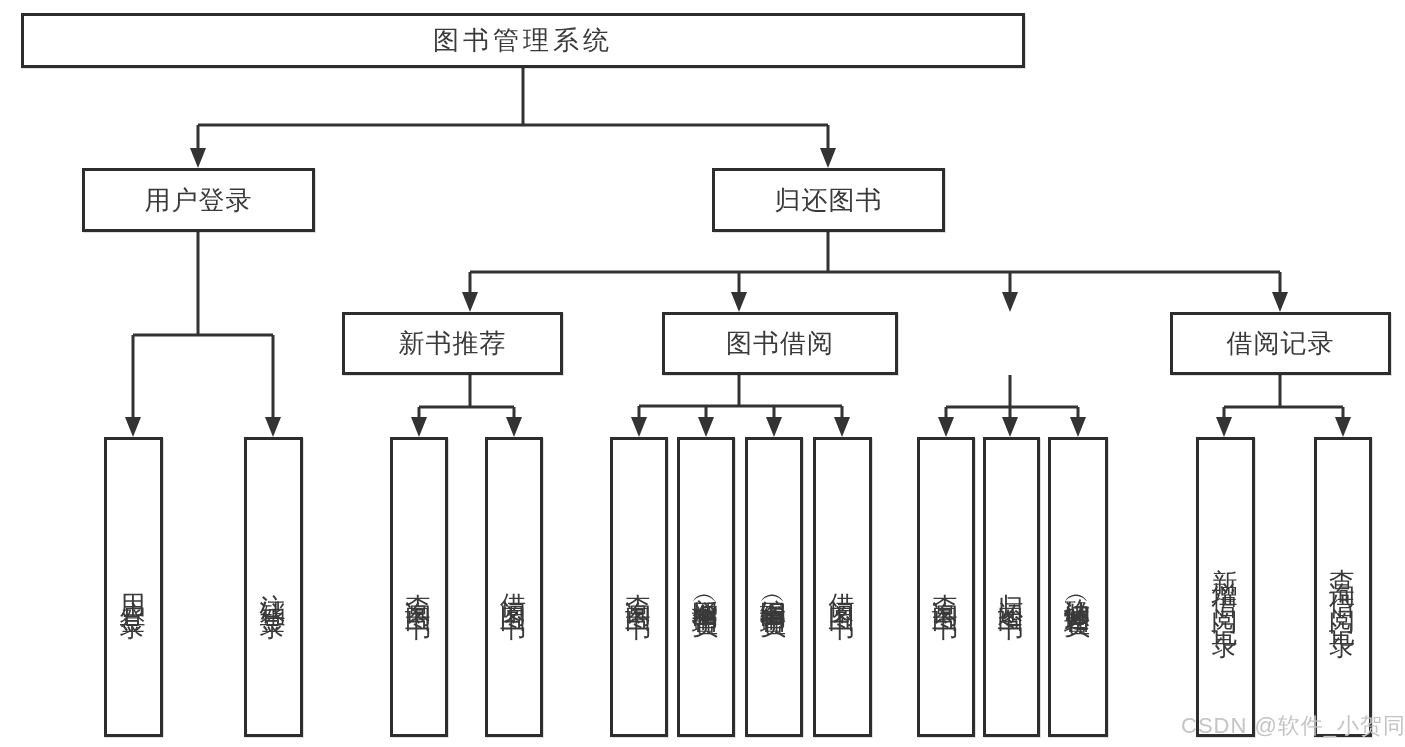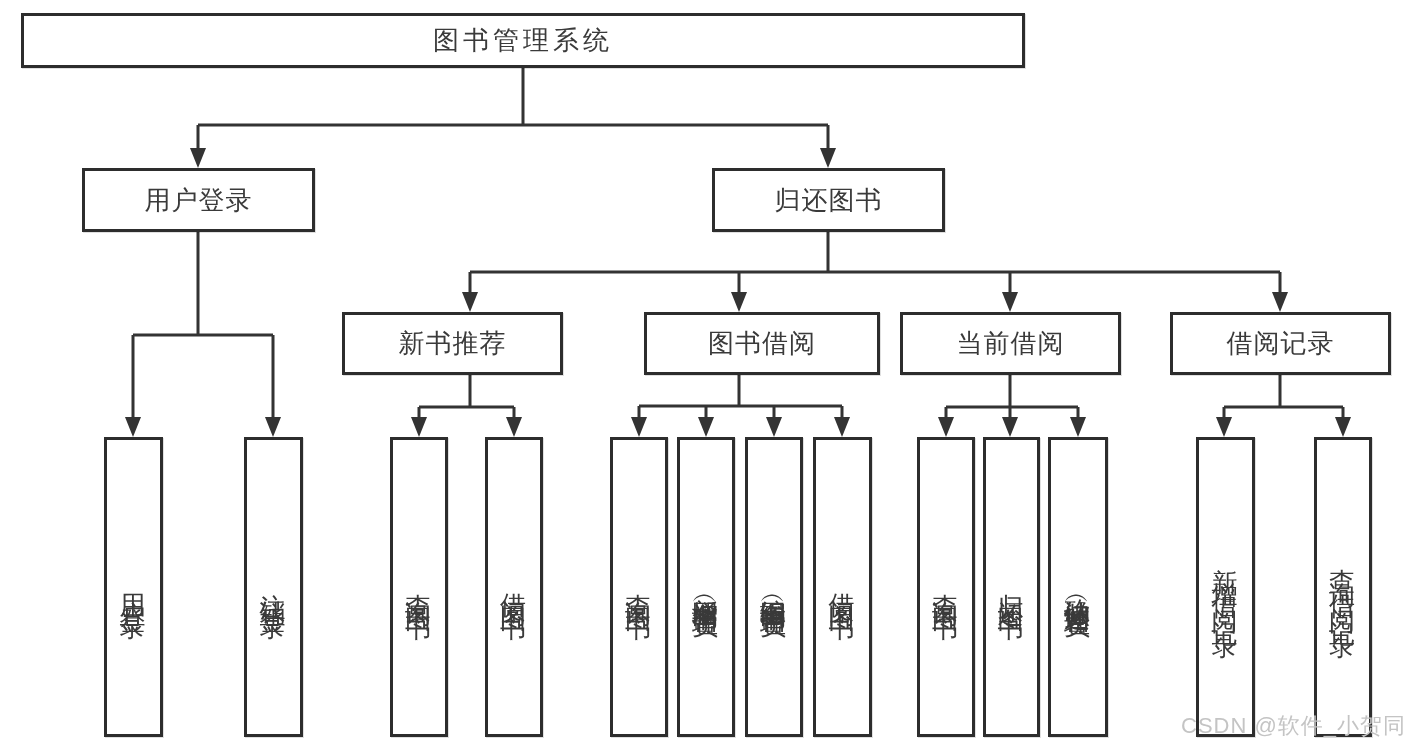--- a/index.html
+++ b/index.html
@@ -106,22 +106,21 @@
       <polygon class="arrow" points="1335,417 1351,417 1343,437"></polygon>
     </g>
   </svg>
 
   <div class="box h root" style="left:21px; top:13px; width:1004px; height:55px">图书管理系统</div>
 
   <div class="box h" style="left:82px; top:168px; width:233px; height:64px">用户登录</div>
   <div class="box h" style="left:712px; top:168px; width:233px; height:64px">归还图书</div>
 
   <div class="box h" style="left:342px; top:312px; width:221px; height:63px">新书推荐</div>
-  <div class="box h" style="left:644px; top:312px; width:236px; height:63px">图书借阅</div>
-  <div class="box h" style="left:900px; top:312px; width:221px; height:63px">当前借阅</div>
+  <div class="box h" style="left:662px; top:312px; width:236px; height:63px">图书借阅</div>
   <div class="box h" style="left:1170px; top:312px; width:221px; height:63px">借阅记录</div>
 
   <div class="box v" style="left:104px; top:437px; width:59px; height:300px">用户登录</div>
   <div class="box v" style="left:244px; top:437px; width:59px; height:300px">注销登录</div>
 
   <div class="box v" style="left:390px; top:437px; width:58px; height:300px">查询图书</div>
   <div class="box v" style="left:485px; top:437px; width:58px; height:300px">借阅图书</div>
 
   <div class="box v" style="left:610px; top:437px; width:58px; height:300px">查询图书</div>
   <div class="box v tight" style="left:677px; top:437px; width:58px; height:300px">新增图书（管理员）</div>

